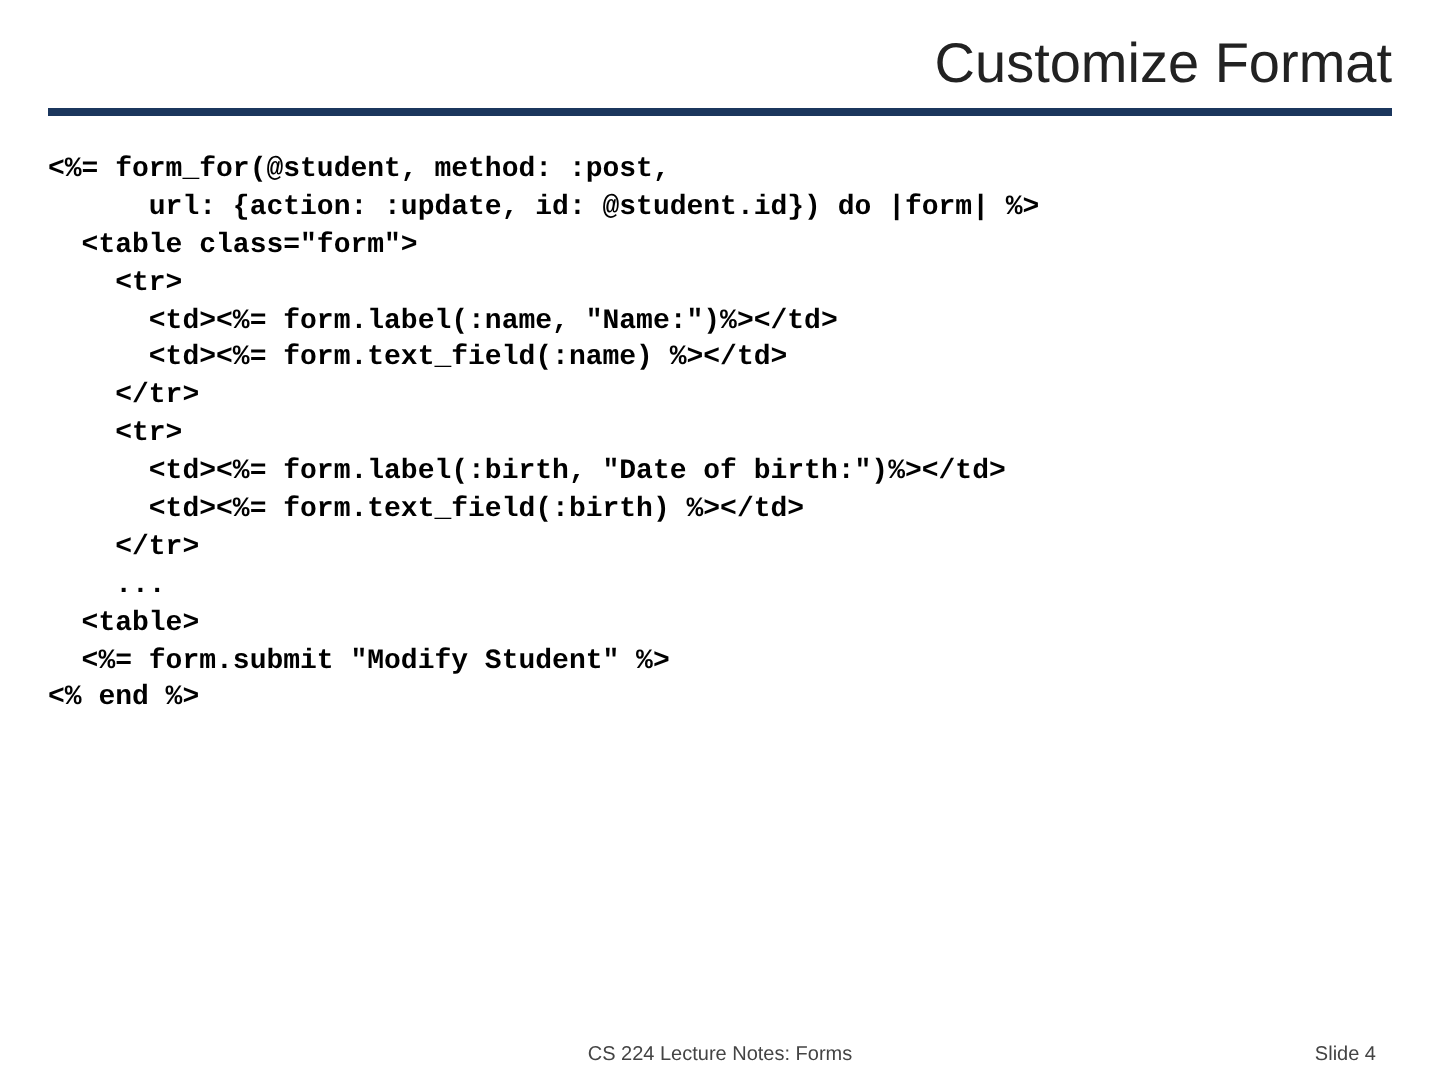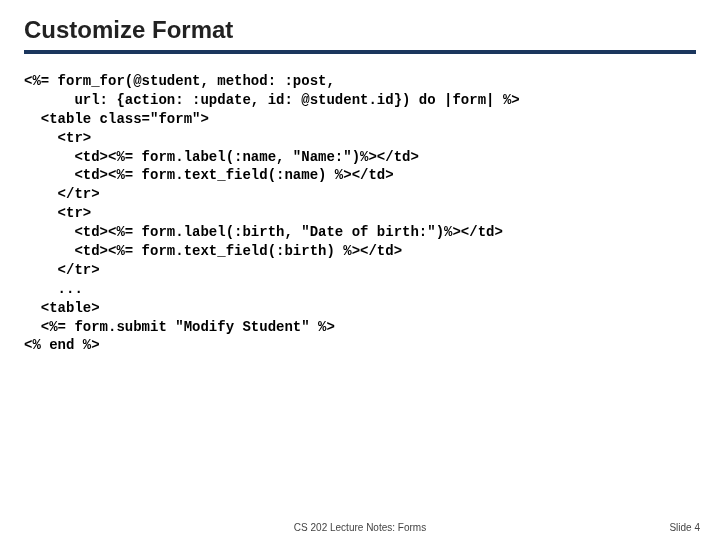--- a/index.html
+++ b/index.html
@@ -13,23 +13,23 @@
     box-sizing: border-box;
   }
   .slide {
     padding: 12px 24px 0 24px;
     box-sizing: border-box;
     width: 100%;
     height: 100%;
     position: relative;
   }
   .title {
-    text-align: left;
-    font-size: 24px;
-    font-weight: bold;
+    text-align: right;
+    font-size: 28px;
+    font-weight: normal;
     color: #222;
     margin: 4px 0 6px 0;
   }
   .rule {
     border: none;
     border-top: 4px solid #1b365d;
     margin: 0 0 18px 0;
   }
   .code {
     font-family: "Courier New", monospace;
@@ -47,21 +47,21 @@
     font-size: 10px;
     color: #444;
   }
   .footer-center {
     position: absolute;
     left: 50%;
     transform: translateX(-50%);
   }
   .footer-right {
     position: absolute;
-    right: 20px;
+    right: 32px;
   }
 </style>
 </head>
 <body>
 
 <div class="slide">
   <div class="title">Customize Format</div>
   <hr class="rule">
   <div class="code" id="code-block">&lt;%= form_for(@student, method: :post,
       url: {action: :update, id: @student.id}) do |form| %&gt;
@@ -72,16 +72,16 @@
     &lt;/tr&gt;
     &lt;tr&gt;
       &lt;td&gt;&lt;%= form.label(:birth, "Date of birth:")%&gt;&lt;/td&gt;
       &lt;td&gt;&lt;%= form.text_field(:birth) %&gt;&lt;/td&gt;
     &lt;/tr&gt;
     ...
   &lt;table&gt;
   &lt;%= form.submit "Modify Student" %&gt;
 &lt;% end %&gt;</div>
   <div class="footer">
-    <span class="footer-center">CS 202 Lecture Notes: Forms</span>
+    <span class="footer-center">CS 224 Lecture Notes: Forms</span>
     <span class="footer-right">Slide 4</span>
   </div>
 </div>
 
 </body></html>

